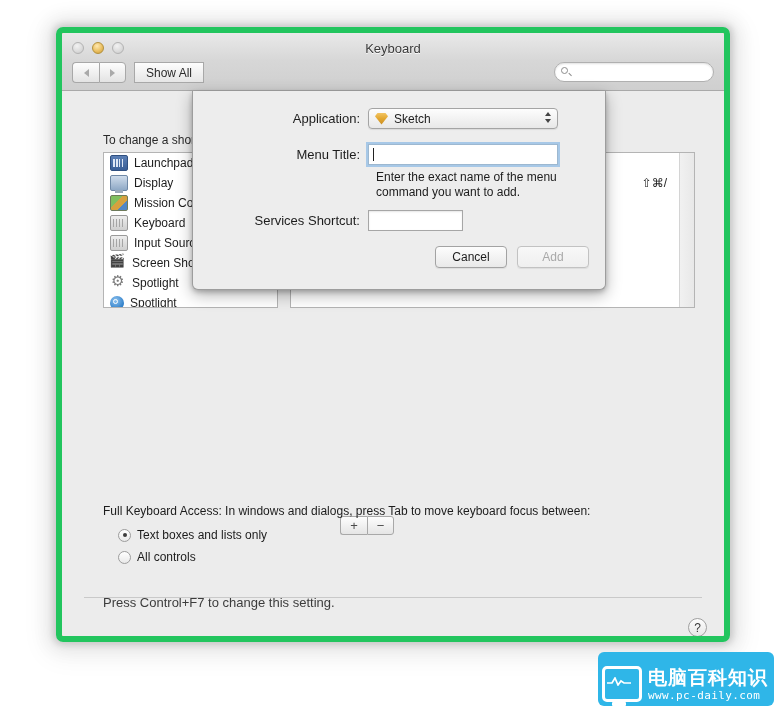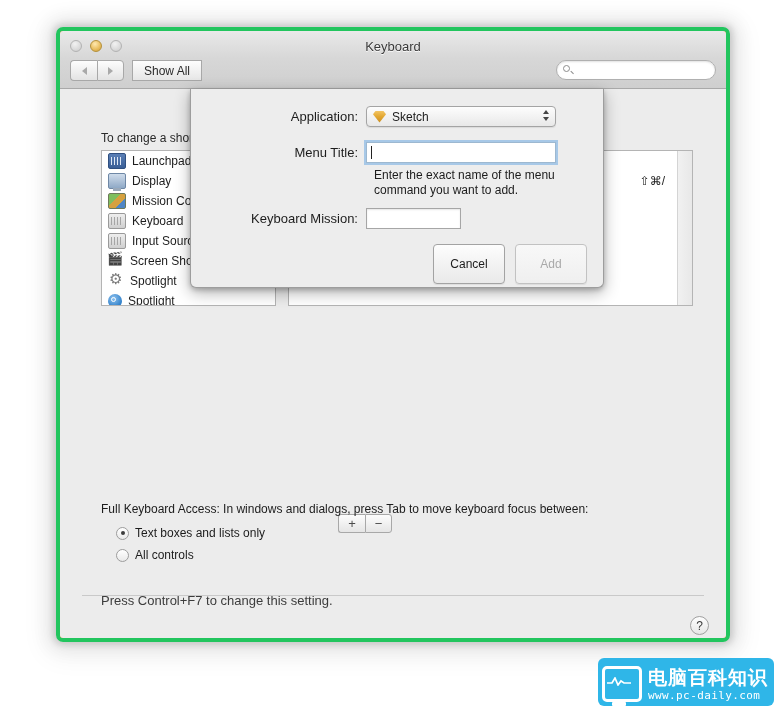--- a/index.html
+++ b/index.html
@@ -31,21 +31,21 @@
 
   
   #prefs-window {
     position: absolute;
     left: 56px;
     top: 27px;
     width: 674px;
     height: 615px;
     border-radius: 7px;
     background: #f97316;
-    border: 4px solid #22c55e;
+    border: 6px solid #22c55e;
     box-sizing: border-box;
     overflow: hidden;
   }
 
   
   .titlebar {
     height: 58px;
     background: linear-gradient(to bottom, #e9e9e9 0%, #d7d7d7 48%, #cfcfcf 100%);
     border-bottom: 1px solid #a9a9a9;
     position: relative;
@@ -519,21 +519,21 @@
 
   .sheet-buttons {
     position: absolute;
     right: 16px;
     top: 155px;
     display: flex;
     gap: 10px;
   }
   .sheet-btn {
     min-width: 72px;
-    height: 40px;
+    height: 22px;
     border-radius: 4px;
     border: 1px solid #a3a3a3;
     background: linear-gradient(to bottom, #fdfdfd, #e9e9e9);
     font-size: 12px;
     color: #1c1c1c;
     display: flex;
     align-items: center;
     justify-content: center;
     box-shadow: 0 1px 1px rgba(0,0,0,0.07);
     box-sizing: border-box;
@@ -550,21 +550,21 @@
   
   .watermark {
     position: absolute;
     right: 8px;
     bottom: 6px;
     height: 44px;
     display: flex;
     align-items: center;
     background: #2fb6e8;
     border-radius: 6px;
-    padding: 4px 6px 0 4px;
+    padding: 10px 6px 0 4px;
     z-index: 80;
   }
   .wm-mon {
     width: 34px; height: 30px;
     border: 3px solid #ffffff;
     border-radius: 5px;
     position: relative;
     margin-right: 6px;
     flex: 0 0 auto;
   }
@@ -742,21 +742,21 @@
         <span class="lbl-col sheet-label">Menu Title:</span>
         <div class="menu-field">
           <span class="caret"></span>
           <input class="menu-input" type="text" placeholder="" style="">
         </div>
       </div>
 
       <div class="help-text">Enter the exact name of the menu command you want to add.</div>
 
       <div class="sheet-row r-ks">
-        <span class="lbl-col sheet-label">Keyboard Mission:</span>
+        <span class="lbl-col sheet-label">Services Shortcut:</span>
         <div class="ks-field"></div>
       </div>
 
       <div class="sheet-buttons">
         <div class="sheet-btn">Cancel</div>
         <div class="sheet-btn disabled">Add</div>
       </div>
     </div>
 
   </div>

